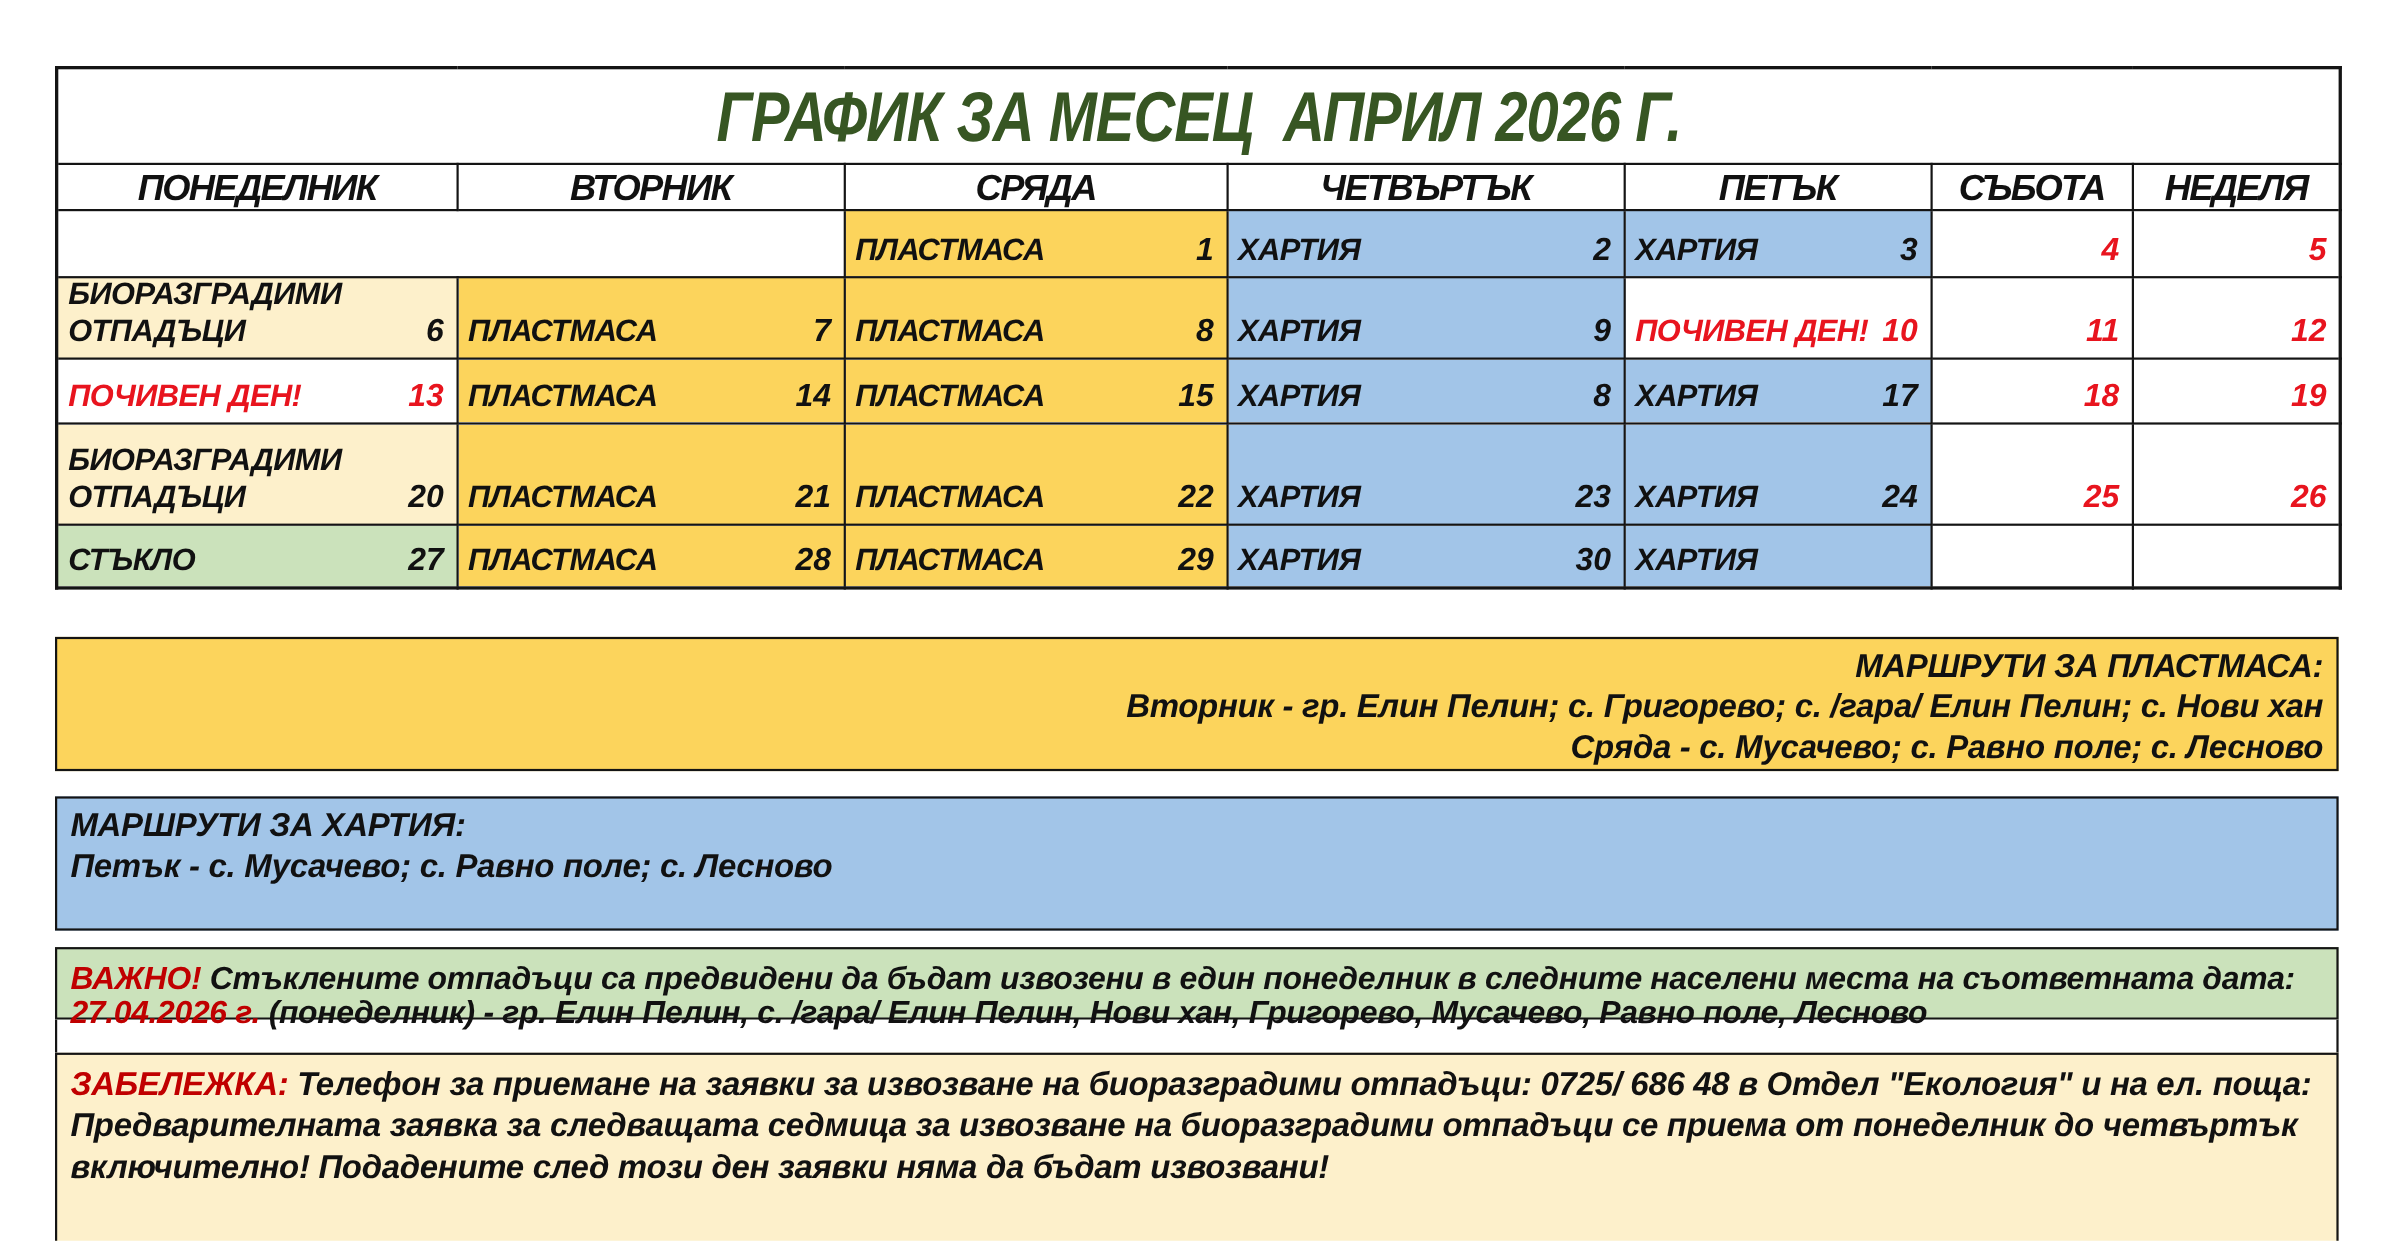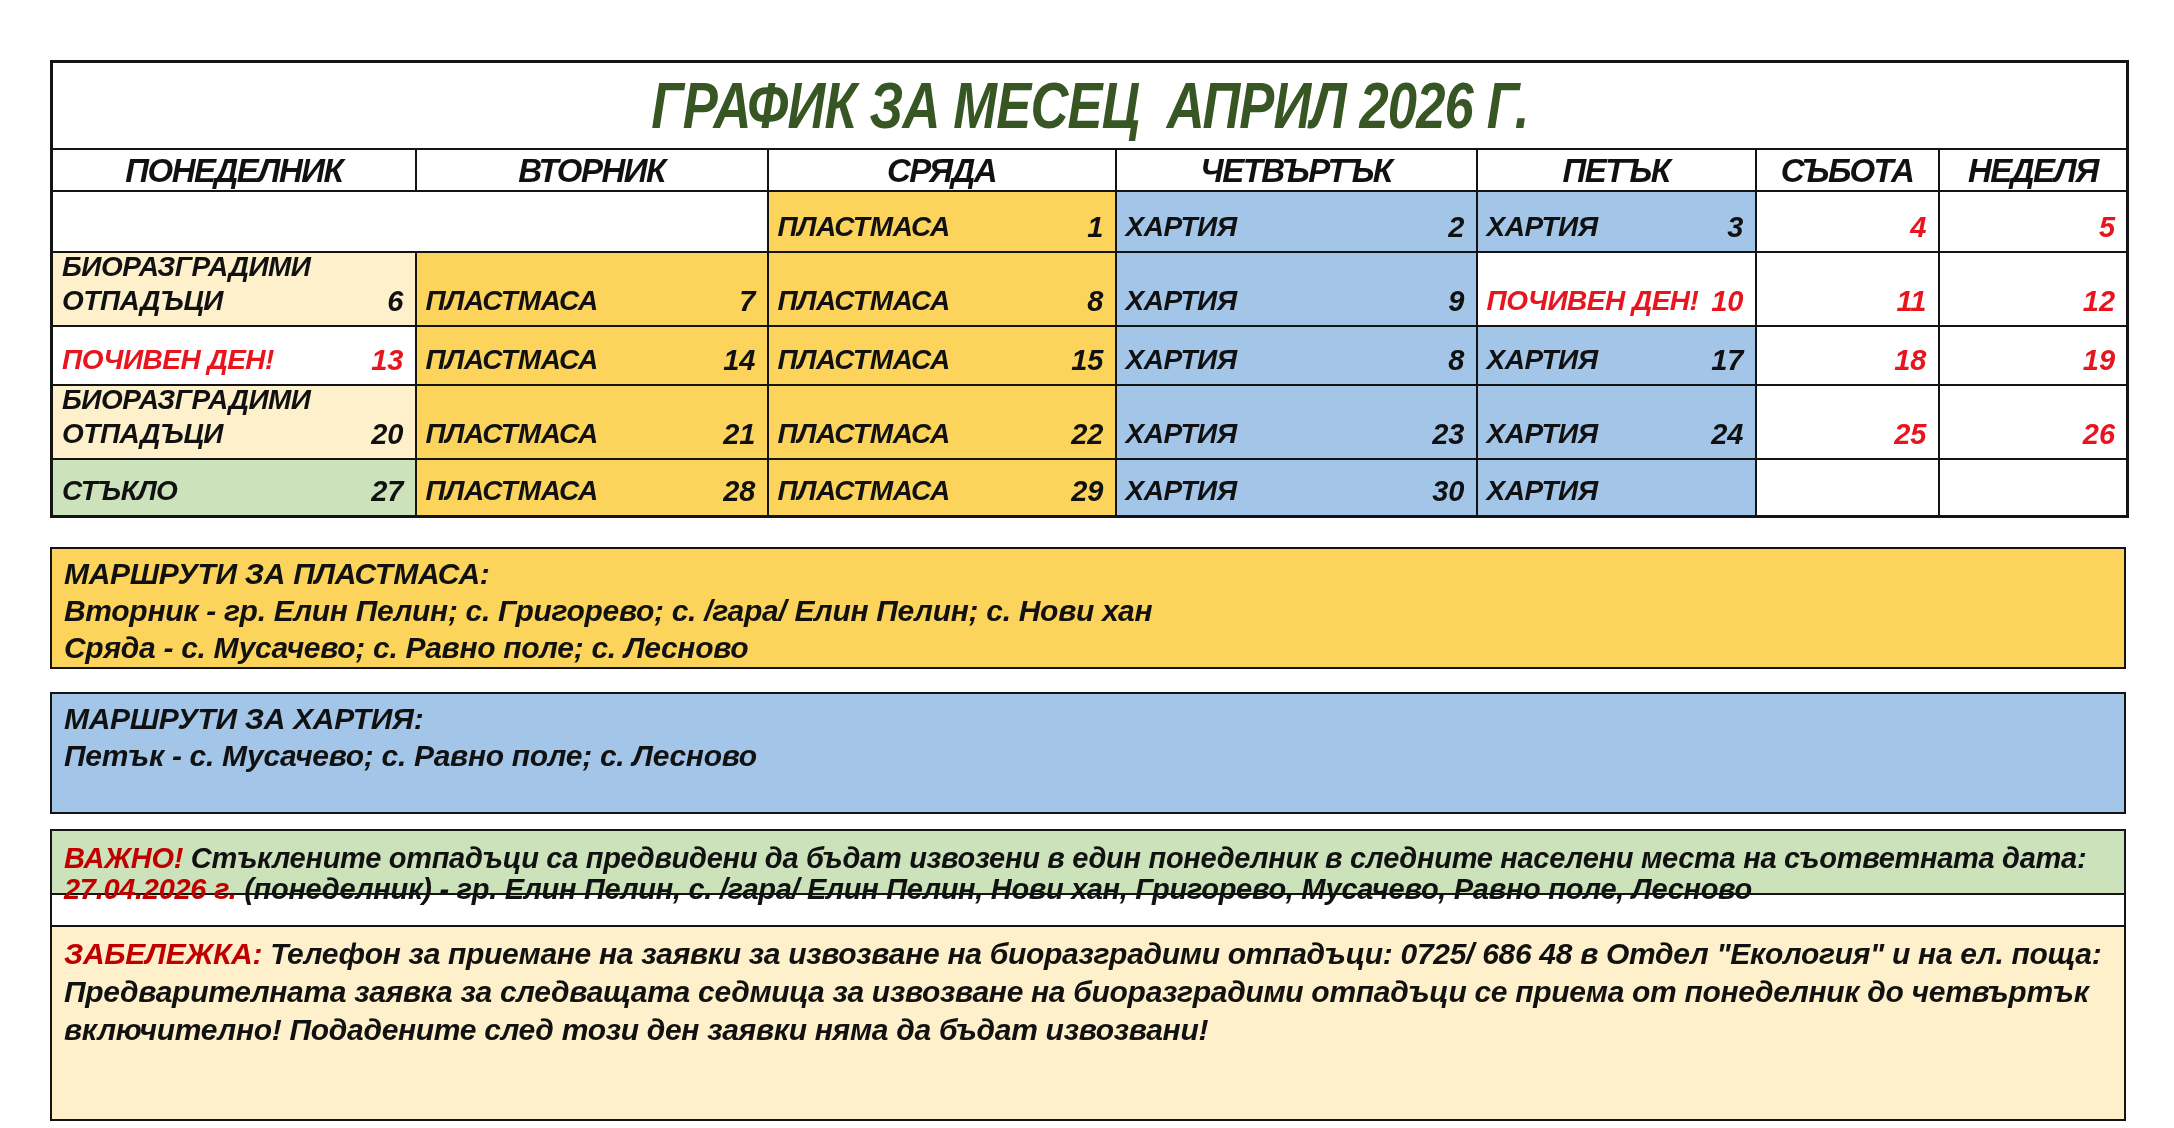--- a/index.html
+++ b/index.html
@@ -33,21 +33,21 @@
   td.paper{background:var(--paper,#A2C5E8);}
   td.bio{background:var(--bio,#FDF0CB);}
   td.glass{background:var(--glass,#CBE2BB);}
   td.holiday .lab,td.holiday .num,td.weekend .num{color:var(--holiday_red,#E8141E);}
 
   
   .box{box-sizing:border-box;width:2076px;border:2px solid var(--border,#141414);
     font-weight:bold;letter-spacing:-.3px;}
   .box .bline{white-space:pre-wrap;}
   .routes{height:122px;padding:6px 12px;font-size:30px;line-height:37px;}
-  .routes.plastic-bg{background:var(--plastic,#FCD45C);margin-top:29px;}
+  .routes.plastic-bg{background:var(--plastic,#FCD45C);margin-top:43px;text-align:right;}
   .routes.paper-bg{background:var(--paper,#A2C5E8);margin-top:23px;}
   .important{background:var(--glass,#CBE2BB);margin-top:15px;height:66px;
     padding:12px 12px;font-size:29px;line-height:31px;}
   .spacer-row{box-sizing:border-box;width:2076px;height:30px;background:#fff;
     border-left:2px solid var(--border,#141414);border-right:2px solid var(--border,#141414);}
   .note{background:var(--bio,#FDF0CB);height:196px;padding:8px 12px;
     font-size:30px;line-height:38px;}
   .redseg{color:var(--accent_red,#C00000);}
 </style>
 </head>
@@ -233,21 +233,21 @@
               <span class="num">23</span>
             </div>
           </td>
           <td class="cell paper">
             <div class="cellin" style="height: 70px;">
               <span class="lab">ХАРТИЯ</span>
               <span class="num">24</span>
             </div>
           </td>
           <td class="cell weekend">
-            <div class="cellin" style="height: 70px;">
+            <div class="cellin" style="height: 88px;">
               <span class="lab"></span>
               <span class="num">25</span>
             </div>
           </td>
           <td class="cell weekend">
             <div class="cellin" style="height: 54px;">
               <span class="lab"></span>
               <span class="num">26</span>
             </div>
           </td>

